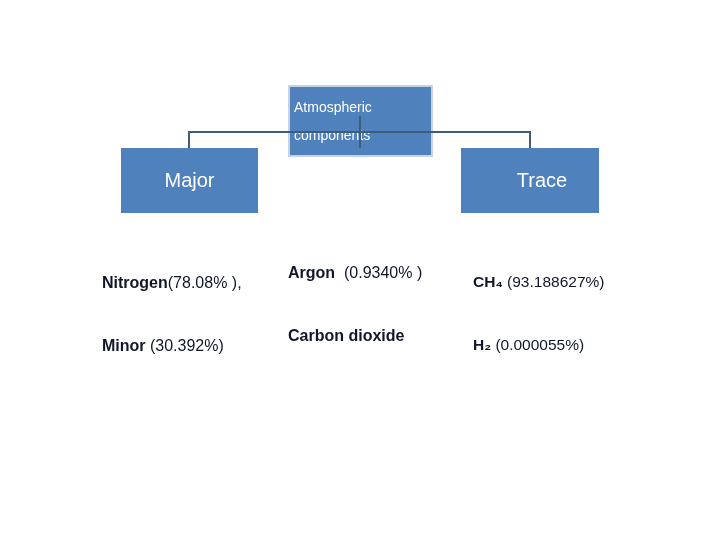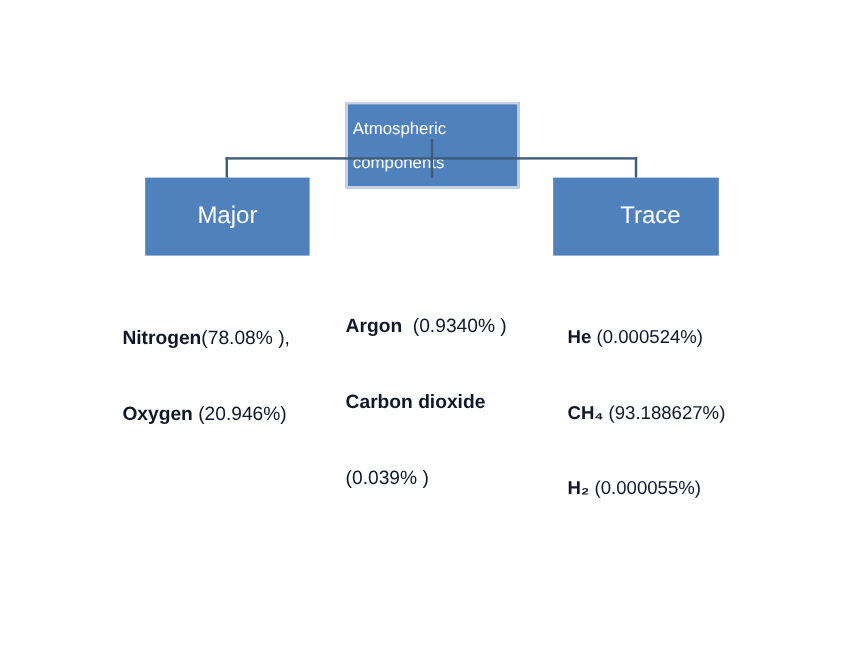--- a/index.html
+++ b/index.html
@@ -49,31 +49,29 @@
 
   <div class="node cat" id="cat-major">
     <span>Major</span>
   </div>
   <div class="node cat" id="cat-trace">
     <span>Trace</span>
   </div>
 
   <div class="details" id="details-major">
     <div><span class="sym">Nitrogen</span><span>(78.08% ),</span></div>
-    <div><span class="sym">Oxygen</span><span> (20.946%)</span></div>
+    <div><span class="sym">Minor</span><span> (30.392%)</span></div>
   </div>
 
   <div class="details" id="details-minor">
     <div><span class="sym">Argon</span><span>  (0.9340% )</span></div>
     <div><span class="sym">Carbon dioxide</span><span></span></div>
-    <div><span class="sym"></span><span>(0.039% )</span></div>
   </div>
 
   <div class="details" id="details-trace">
-    <div><span class="sym">He</span><span> (0.000524%)</span></div>
     <div><span class="sym">CH₄</span><span> (93.188627%)</span></div>
     <div><span class="sym">H₂</span><span> (0.000055%)</span></div>
     
     
     
     
     
   </div>
 
 </div>

